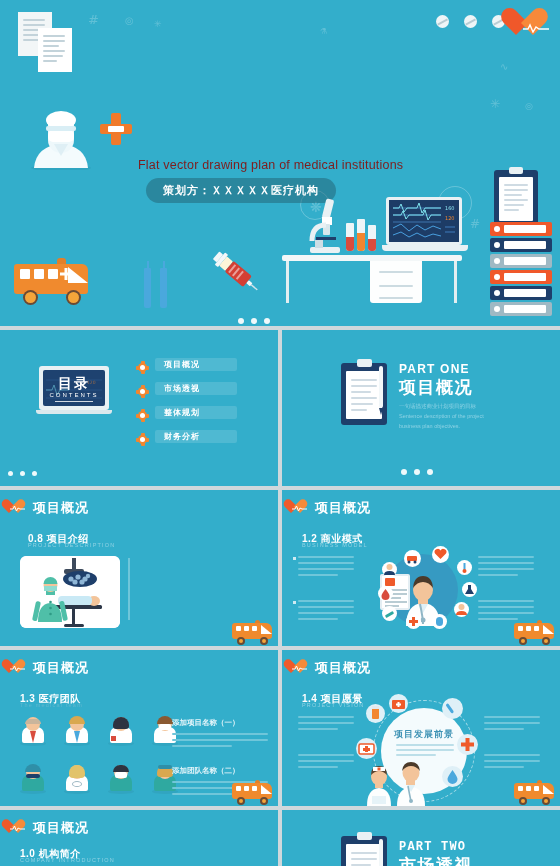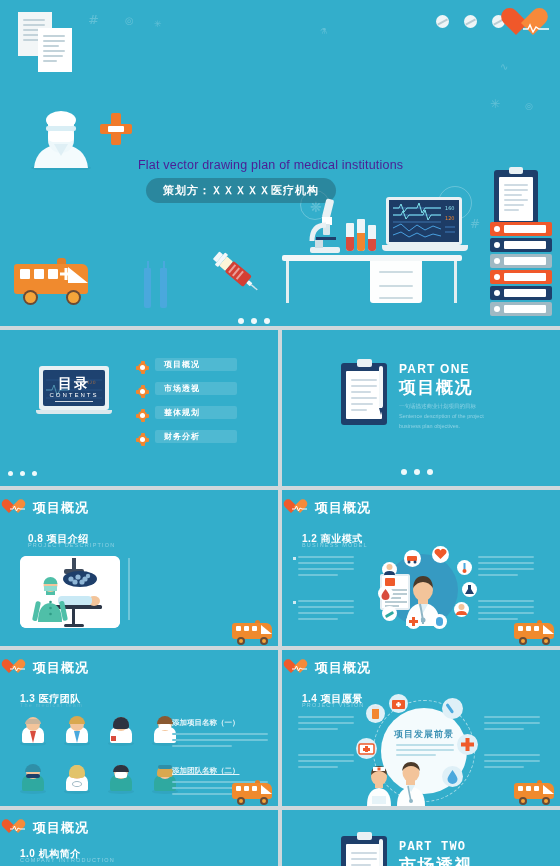--- a/index.html
+++ b/index.html
@@ -46,21 +46,21 @@
   
   .doc-hero { position:absolute; }
 
   
   .cross { position:absolute; }
   .cross i { position:absolute; background:#f07a2b; display:block; }
 
   
   .hero-title { position:absolute; color:#fff; font-weight:bold; letter-spacing:2px;
                 text-shadow:0 1px 0 rgba(0,0,0,.04); }
-  .hero-sub { position:absolute; color:#4c1d95; }
+  .hero-sub { position:absolute; color:#7f1d1d; }
   .hero-badge { position:absolute; background:rgba(30,80,95,.42); color:#fff;
                 border-radius:14px; padding:5px 17px; font-weight:bold; letter-spacing:1px; }
 
   
   .amb { position:absolute; }
   .amb .body { position:absolute; background:#f08a2e; border-radius:3px 6px 3px 3px; }
   .amb .win { position:absolute; background:#fff; border-radius:1px; }
   .amb .nose { position:absolute; background:#fff; }
   .amb .wheel { position:absolute; border-radius:50%; background:#6b4a33; }
   .amb .wheel i { position:absolute; left:2px; top:2px; right:2px; bottom:2px;
@@ -736,21 +736,21 @@
       <i style="position:absolute;left:6px;bottom:25px;width:14px;height:4px;background:#2f8fa8;border-radius:2px;"></i>
     </div>
 
     <div style="position:absolute;left:172px;top:68px;width:98px;">
       <div style="color:#e4f5fa;font-size:7.5px;font-weight:bold;">添加项目名称（一）</div>
       <span class="tline" style="margin-top:5px;width:96px;height:2px;"></span>
       <span class="tline" style="margin-top:4px;width:96px;height:2px;"></span>
       <span class="tline" style="margin-top:4px;width:60px;height:2px;"></span>
     </div>
     <div style="position:absolute;left:172px;top:116px;width:98px;">
-      <div style="color:#e4f5fa;font-size:7.5px;font-weight:bold;text-decoration:underline;">添加团队名称（二）</div>
+      <div style="color:#e4f5fa;font-size:7.5px;font-weight:bold;">添加团队名称（二）</div>
       <span class="tline" style="margin-top:5px;width:96px;height:2px;"></span>
       <span class="tline" style="margin-top:4px;width:96px;height:2px;"></span>
       <span class="tline" style="margin-top:4px;width:60px;height:2px;"></span>
     </div>
 
     <div class="amb" style="left:232px;top:130px;width:44px;height:26px;">
       <i class="light" style="left:23px;top:0;width:5px;height:3px;"></i>
       <i class="body" style="left:0;top:3px;width:40px;height:16px;"></i>
       <i class="nose" style="left:29px;top:5px;width:11px;height:9px;clip-path:polygon(0 0,100% 100%,0 100%);"></i>
       <i class="win" style="left:4px;top:6px;width:5px;height:5px;"></i>

